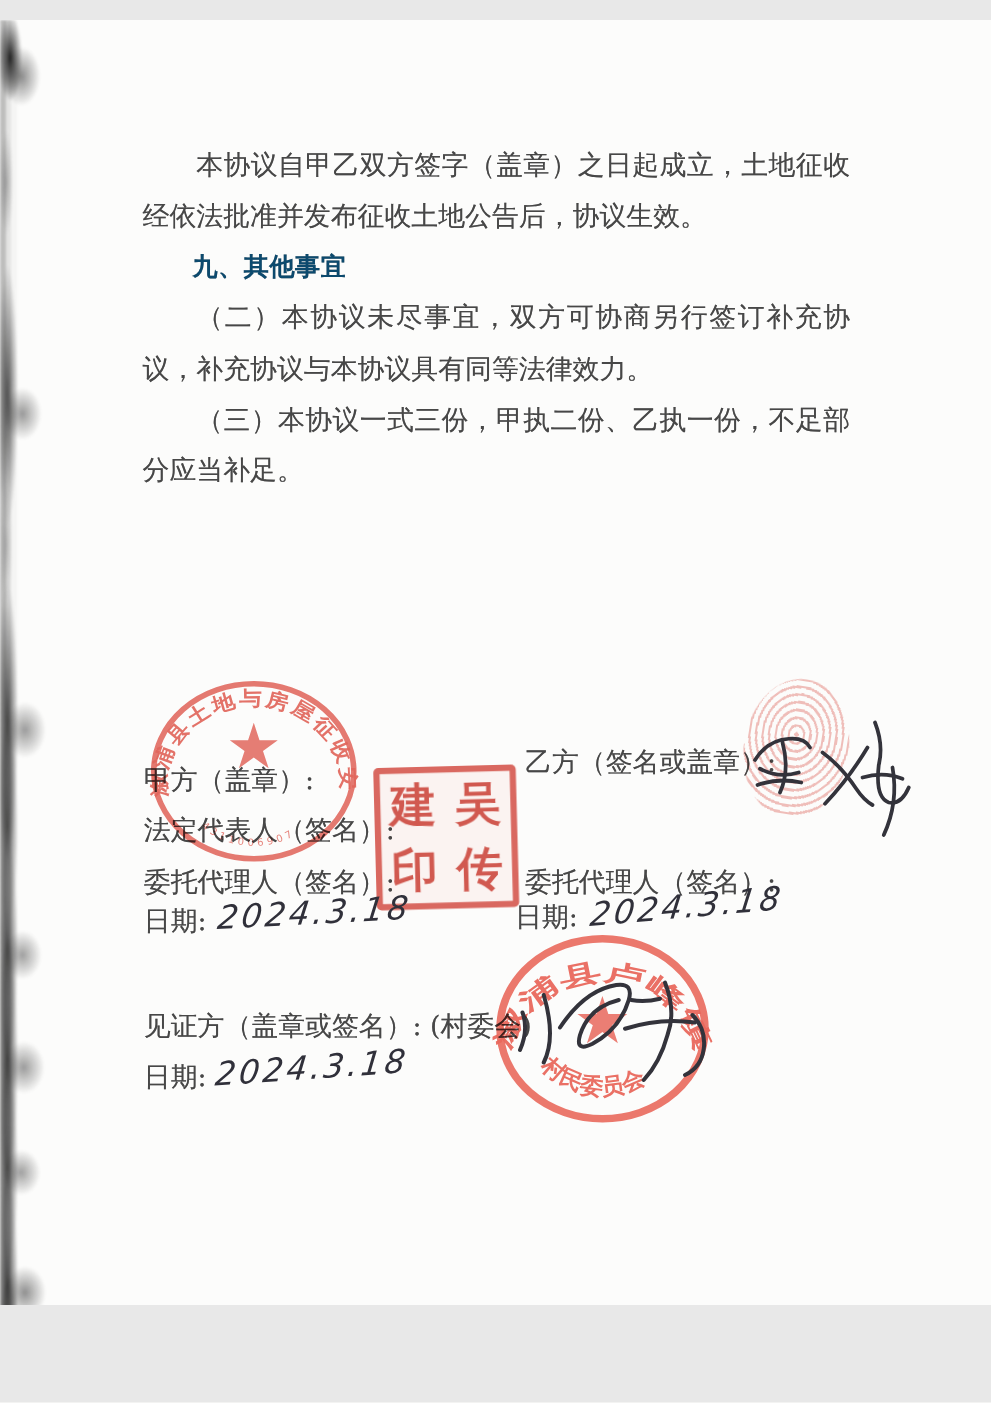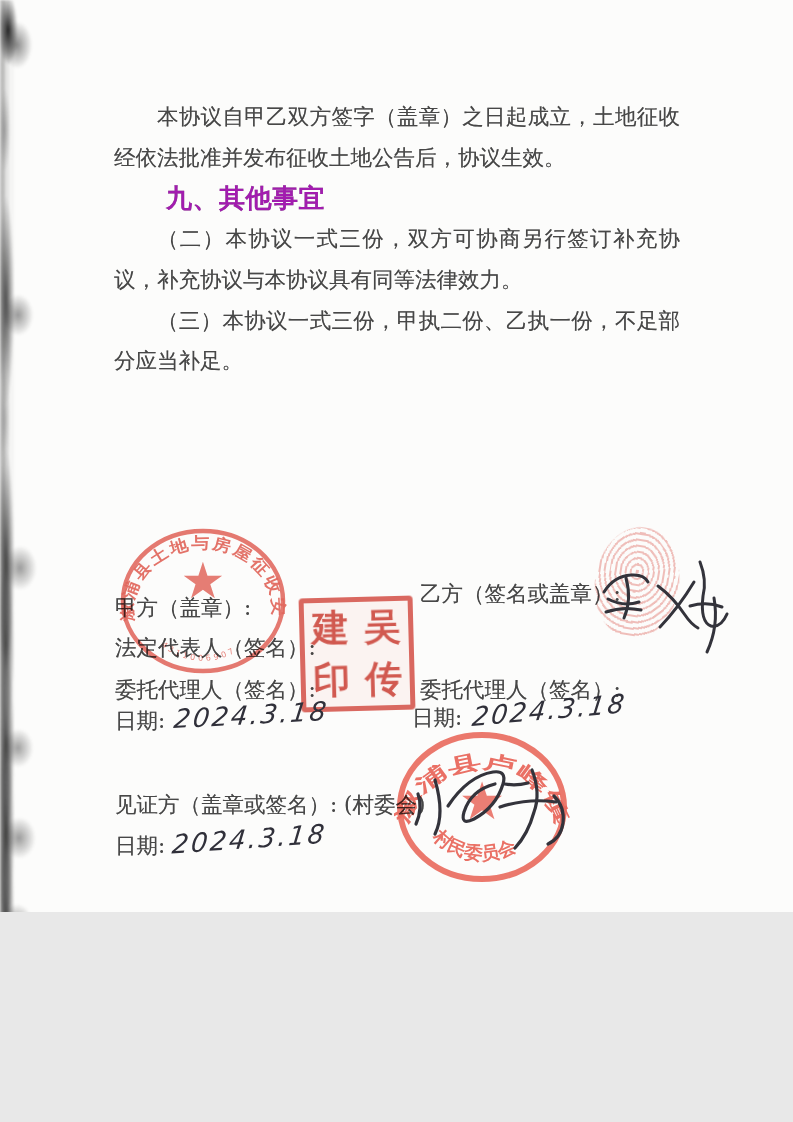--- a/index.html
+++ b/index.html
@@ -1,32 +1,32 @@
 <!DOCTYPE html>
 <html><head>
 <meta charset="utf-8">
 <style>
   html,body{margin:0;padding:0;background:#e8e8e8;}
   .sheet{
-    position:relative; width:793px; height:912px; margin:0 auto;
+    position:relative; width:793px; height:1028px; margin:16px auto;
     background:#fcfcfb; overflow:hidden;
     font-family:"DejaVu Serif","Liberation Serif",serif;
     color:#474747;
   }
   
   .doc{
     position:absolute; left:114px; top:97px; width:566px; z-index:1;
     font-size:21.5px; line-height:40.7px; text-align:justify;
     text-shadow:0 0 .4px rgba(70,70,70,.55);
   }
   .doc p{margin:0; text-indent:2em;}
   .doc h3{
-    margin:0; font-size:26px; font-weight:bold; padding-left:2em;
-    font-family:Liberation Sans, sans-serif;
-    line-height:40.7px; color:#a21caf; letter-spacing:.5px;
+    margin:0; font-size:20px; font-weight:bold; padding-left:2em;
+    font-family:Liberation Serif, serif;
+    line-height:40.7px; color:#0c4a6e; letter-spacing:.5px;
   }
   
   .sig{position:absolute; z-index:1; font-size:21.5px; white-space:nowrap;
        text-shadow:0 0 .4px rgba(70,70,70,.55);}
   
   .hand{
     position:absolute; z-index:4;
     font-family:"DejaVu Sans","Liberation Sans",sans-serif;
     font-style:italic; font-size:26px; color:#30303a;
     letter-spacing:2.5px; white-space:nowrap;
@@ -89,21 +89,21 @@
   }
 </style>
 </head>
 <body>
 
 <div class="sheet">
 
   <div class="doc">
     <p>本协议自甲乙双方签字（盖章）之日起成立，土地征收经依法批准并发布征收土地公告后，协议生效。</p>
     <h3>九、其他事宜</h3>
-    <p>（二）本协议一式三份，双方可协商另行签订补充协议，补充协议与本协议具有同等法律效力。</p>
+    <p>（二）本协议未尽事宜，双方可协商另行签订补充协议，补充协议与本协议具有同等法律效力。</p>
     <p>（三）本协议一式三份，甲执二份、乙执一份，不足部分应当补足。</p>
   </div>
 
   <span class="sig" style="left:115px;top:593px">甲方（盖章）:</span>
   <span class="sig" style="left:420px;top:579px">乙方（签名或盖章）:</span>
   <span class="sig" style="left:115px;top:633px">法定代表人（签名）:</span>
   <span class="sig" style="left:115px;top:675px">委托代理人（签名）:</span>
   <span class="sig" style="left:420px;top:675px">委托代理人（签名）:</span>
   <span class="sig" style="left:115px;top:706px">日期:</span>
   <span class="sig" style="left:412px;top:703px">日期:</span>

